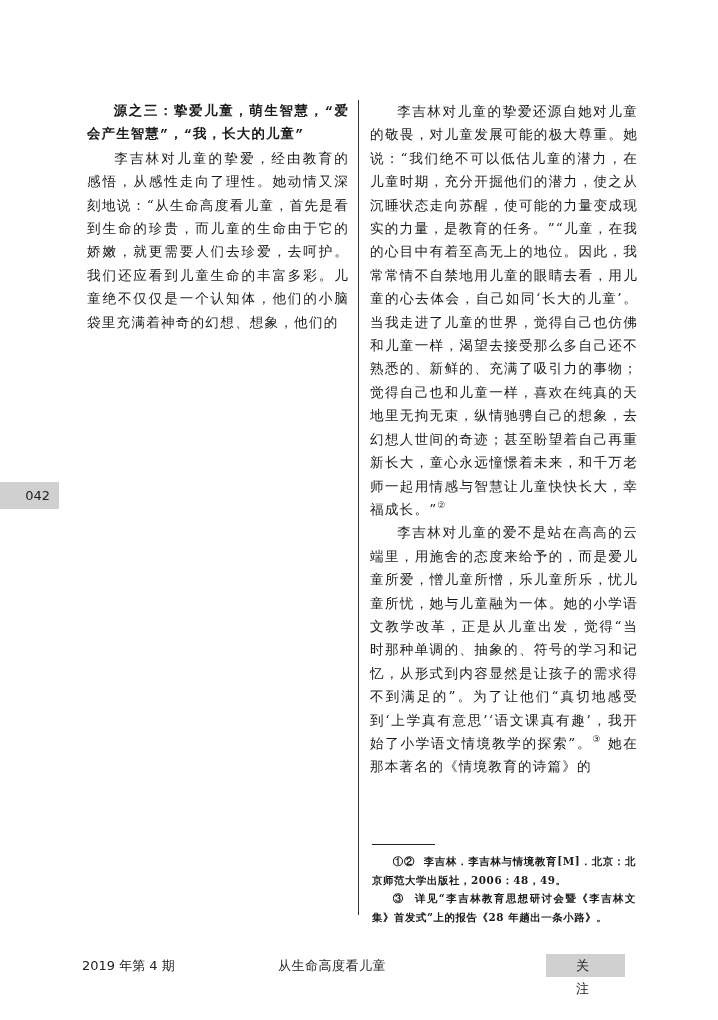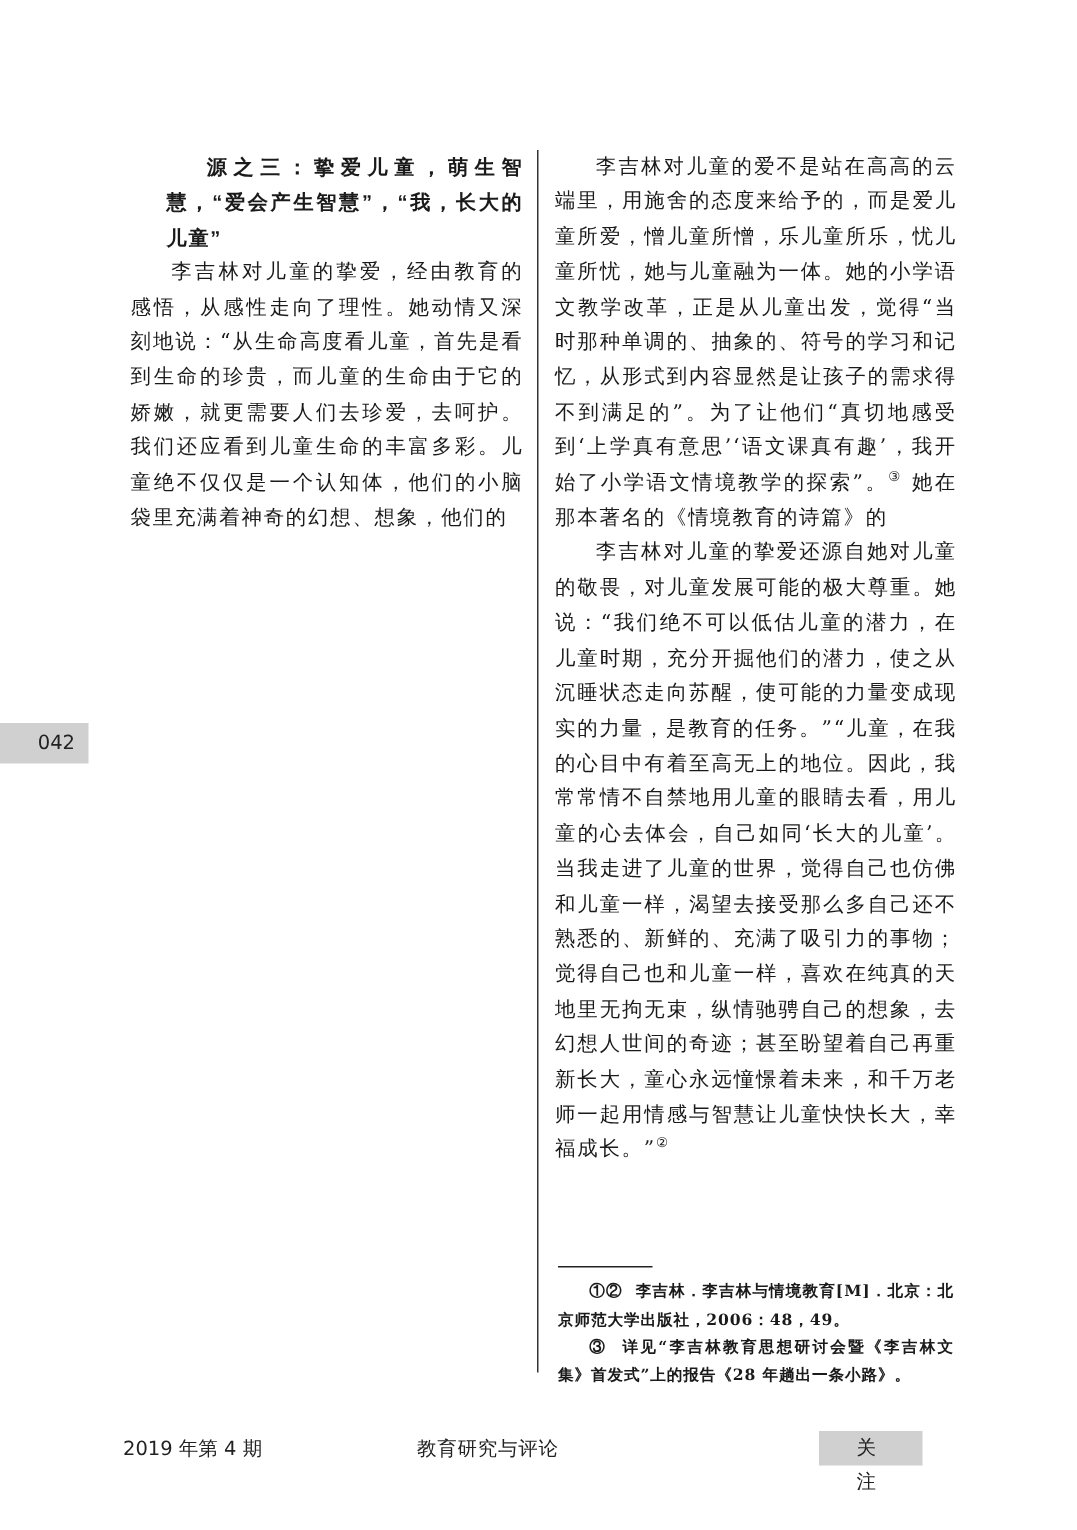--- a/index.html
+++ b/index.html
@@ -11,21 +11,21 @@
   .col {
     position: absolute; top: 100px;
     font-size: 13.6px; line-height: 23.4px;
     letter-spacing: 1.2px;
     text-align: justify;
   }
   .col-left { left: 87px; width: 262px; }
   .col-right { left: 370px; width: 268px; }
   .col p { margin: 0; }
   .col p.indent { text-indent: 2em; }
-  .col p.heading { font-family: Liberation Sans, sans-serif; font-weight: bold; text-indent: 2em; font-size: 13.4px; margin-left: 24px; }
+  .col p.heading { font-family: Liberation Mono, monospace; font-weight: bold; text-indent: 2em; font-size: 13.4px; }
   sup.fn { font-size: 9px; vertical-align: super; line-height: 0; }
   .divider {
     position: absolute; left: 358px; top: 100px; width: 1px; height: 815px;
     background: #333;
   }
   .fn-rule {
     position: absolute; left: 372px; top: 844px; width: 63px; height: 1px; background: #222;
   }
   .footnotes {
     position: absolute; left: 372px; top: 852px; width: 264px;
@@ -42,48 +42,48 @@
     color: #222;
   }
   .page-tab span { padding-right: 9px; display: inline-block; }
   .footer {
     position: absolute; top: 954px; left: 0; width: 718px; height: 26px;
     font-family: "DejaVu Sans", "Liberation Sans", sans-serif; font-size: 13px; color: #222; padding-left: 18px;
   }
   .footer .issue { position: absolute; left: 82px; top: 3px; }
   .footer .journal { position: absolute; left: 278px; top: 3px; letter-spacing: 0.5px; }
   .footer .section {
-    position: absolute; left: 546px; top: 0; width: 69px; height: 23px;
+    position: absolute; left: 546px; top: 0; width: 79px; height: 23px;
     background: #d0d0d0; line-height: 23px; text-align: center; letter-spacing: 20px;
     padding-left: 14px; box-sizing: border-box;
   }
 </style>
 </head>
 <body>
 
 <div class="page-tab">
   <span>042</span>
 </div>
 
 <div class="col col-left">
   <p class="heading">源之三：挚爱儿童，萌生智慧，“爱会产生智慧”，“我，长大的儿童”</p>
   <p class="indent">李吉林对儿童的挚爱，经由教育的感悟，从感性走向了理性。她动情又深刻地说：“从生命高度看儿童，首先是看到生命的珍贵，而儿童的生命由于它的娇嫩，就更需要人们去珍爱，去呵护。我们还应看到儿童生命的丰富多彩。儿童绝不仅仅是一个认知体，他们的小脑袋里充满着神奇的幻想、想象，他们的</p>
 </div>
 
 <div class="divider"></div>
 
 <div class="col col-right">
+  <p class="indent"><span>李吉林对儿童的挚爱还源自她对儿童的敬畏，对儿童发展可能的极大尊重。她说：“我们绝不可以低估儿童的潜力，在儿童时期，充分开掘他们的潜力，使之从沉睡状态走向苏醒，使可能的力量变成现实的力量，是教育的任务。”“儿童，在我的心目中有着至高无上的地位。因此，我常常情不自禁地用儿童的眼睛去看，用儿童的心去体会，自己如同‘长大的儿童’。当我走进了儿童的世界，觉得自己也仿佛和儿童一样，渴望去接受那么多自己还不熟悉的、新鲜的、充满了吸引力的事物；觉得自己也和儿童一样，喜欢在纯真的天地里无拘无束，纵情驰骋自己的想象，去幻想人世间的奇迹；甚至盼望着自己再重新长大，童心永远憧憬着未来，和千万老师一起用情感与智慧让儿童快快长大，幸福成长。”</span><sup class="fn">②</sup></p>
   <p class="indent"><span>李吉林对儿童的爱不是站在高高的云端里，用施舍的态度来给予的，而是爱儿童所爱，憎儿童所憎，乐儿童所乐，忧儿童所忧，她与儿童融为一体。她的小学语文教学改革，正是从儿童出发，觉得“当时那种单调的、抽象的、符号的学习和记忆，从形式到内容显然是让孩子的需求得不到满足的”。为了让他们“真切地感受到‘上学真有意思’‘语文课真有趣’，我开始了小学语文情境教学的探索”。</span><sup class="fn">③</sup><span> 她在那本著名的《情境教育的诗篇》的</span></p>
-  <p class="indent"><span>李吉林对儿童的挚爱还源自她对儿童的敬畏，对儿童发展可能的极大尊重。她说：“我们绝不可以低估儿童的潜力，在儿童时期，充分开掘他们的潜力，使之从沉睡状态走向苏醒，使可能的力量变成现实的力量，是教育的任务。”“儿童，在我的心目中有着至高无上的地位。因此，我常常情不自禁地用儿童的眼睛去看，用儿童的心去体会，自己如同‘长大的儿童’。当我走进了儿童的世界，觉得自己也仿佛和儿童一样，渴望去接受那么多自己还不熟悉的、新鲜的、充满了吸引力的事物；觉得自己也和儿童一样，喜欢在纯真的天地里无拘无束，纵情驰骋自己的想象，去幻想人世间的奇迹；甚至盼望着自己再重新长大，童心永远憧憬着未来，和千万老师一起用情感与智慧让儿童快快长大，幸福成长。”</span><sup class="fn">②</sup></p>
 </div>
 
 <div class="fn-rule"></div>
 
 <div class="footnotes">
   <p class="indent"><span>①②</span>&nbsp;&nbsp;<span>李吉林．李吉林与情境教育[M]．北京：北京师范大学出版社，2006：48，49。</span></p>
   <p class="indent"><span>③</span>&nbsp;&nbsp;<span>详见“李吉林教育思想研讨会暨《李吉林文集》首发式”上的报告《28 年趟出一条小路》。</span></p>
 </div>
 
 <div class="footer">
   <span class="issue">2019 年第 4 期</span>
-  <span class="journal">教育研究与评论</span>
+  <span class="journal">从生命高度看儿童</span>
   <span class="section">关注</span>
 </div>
 
 </body></html>

